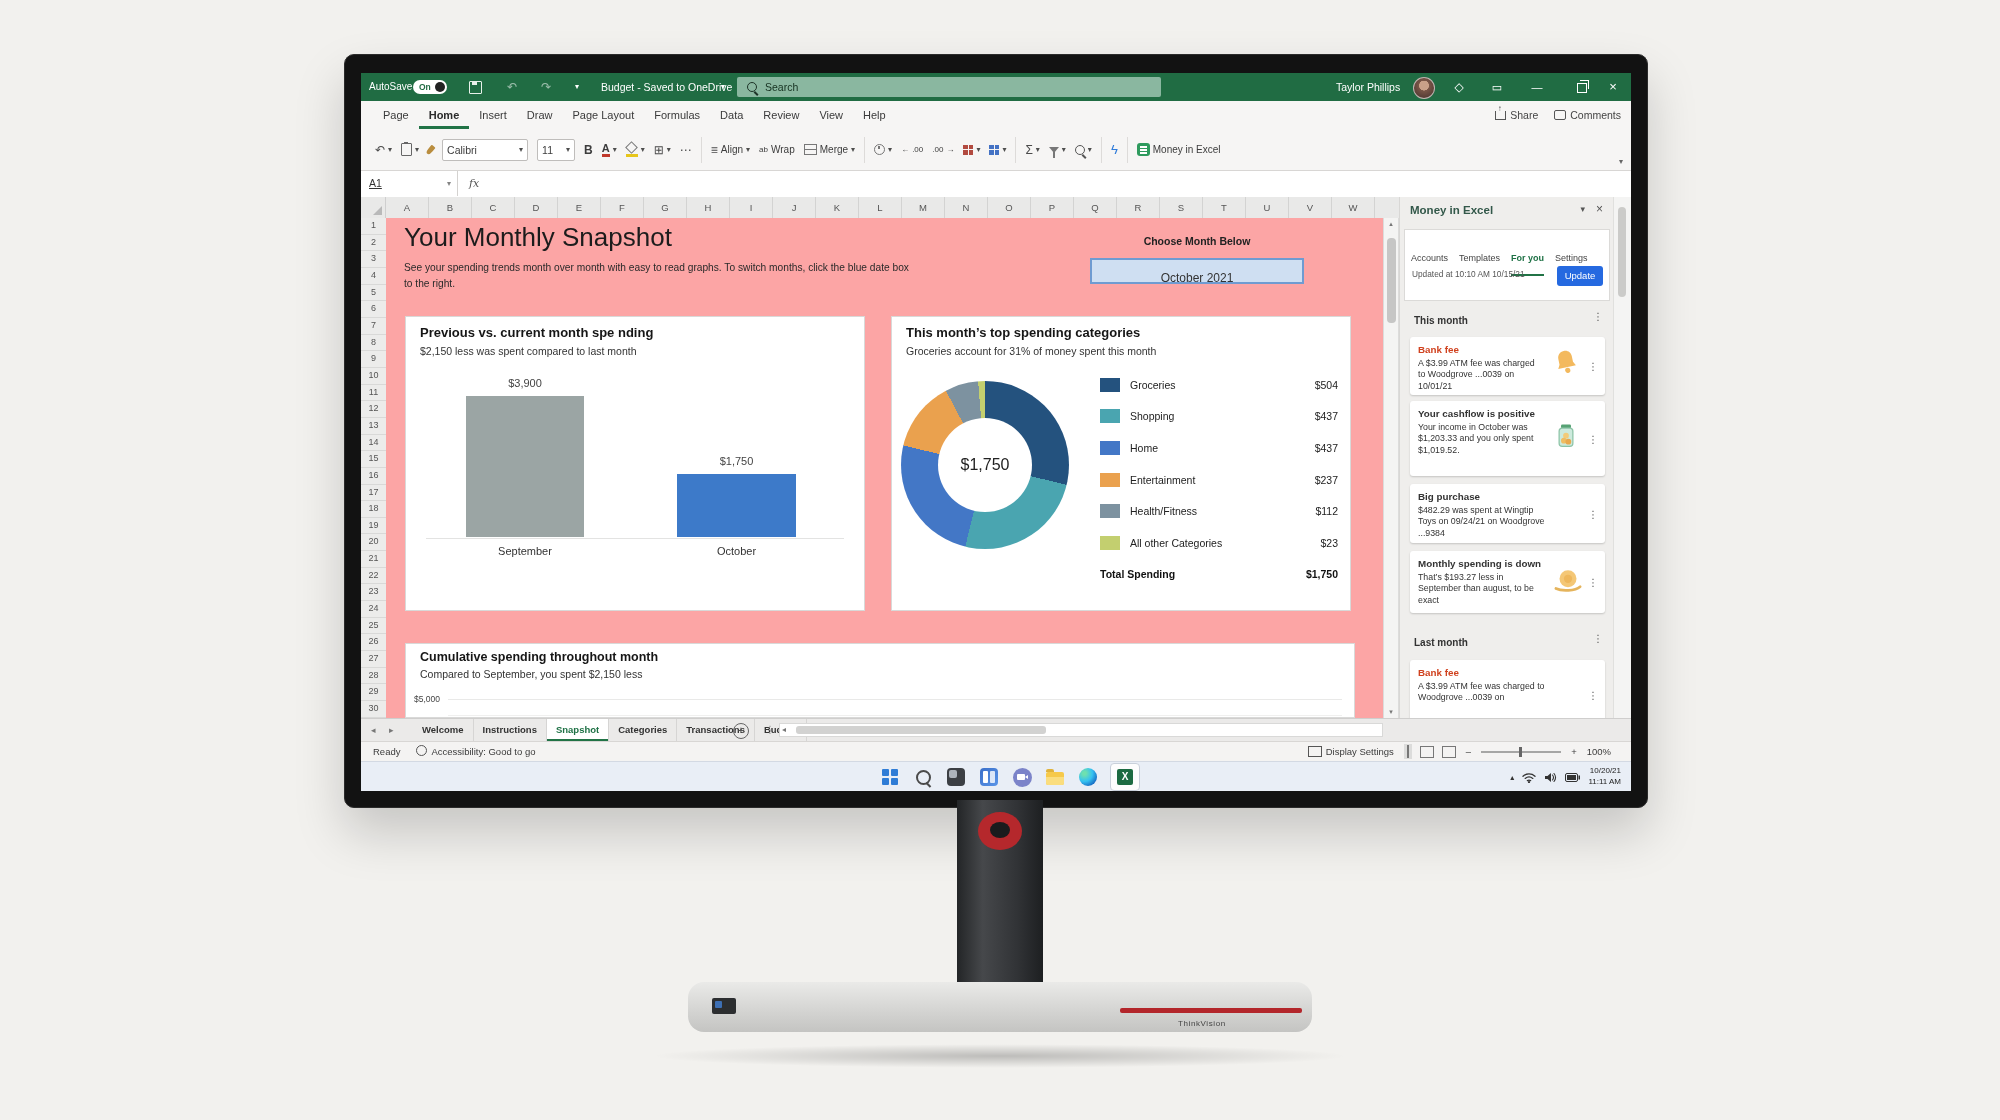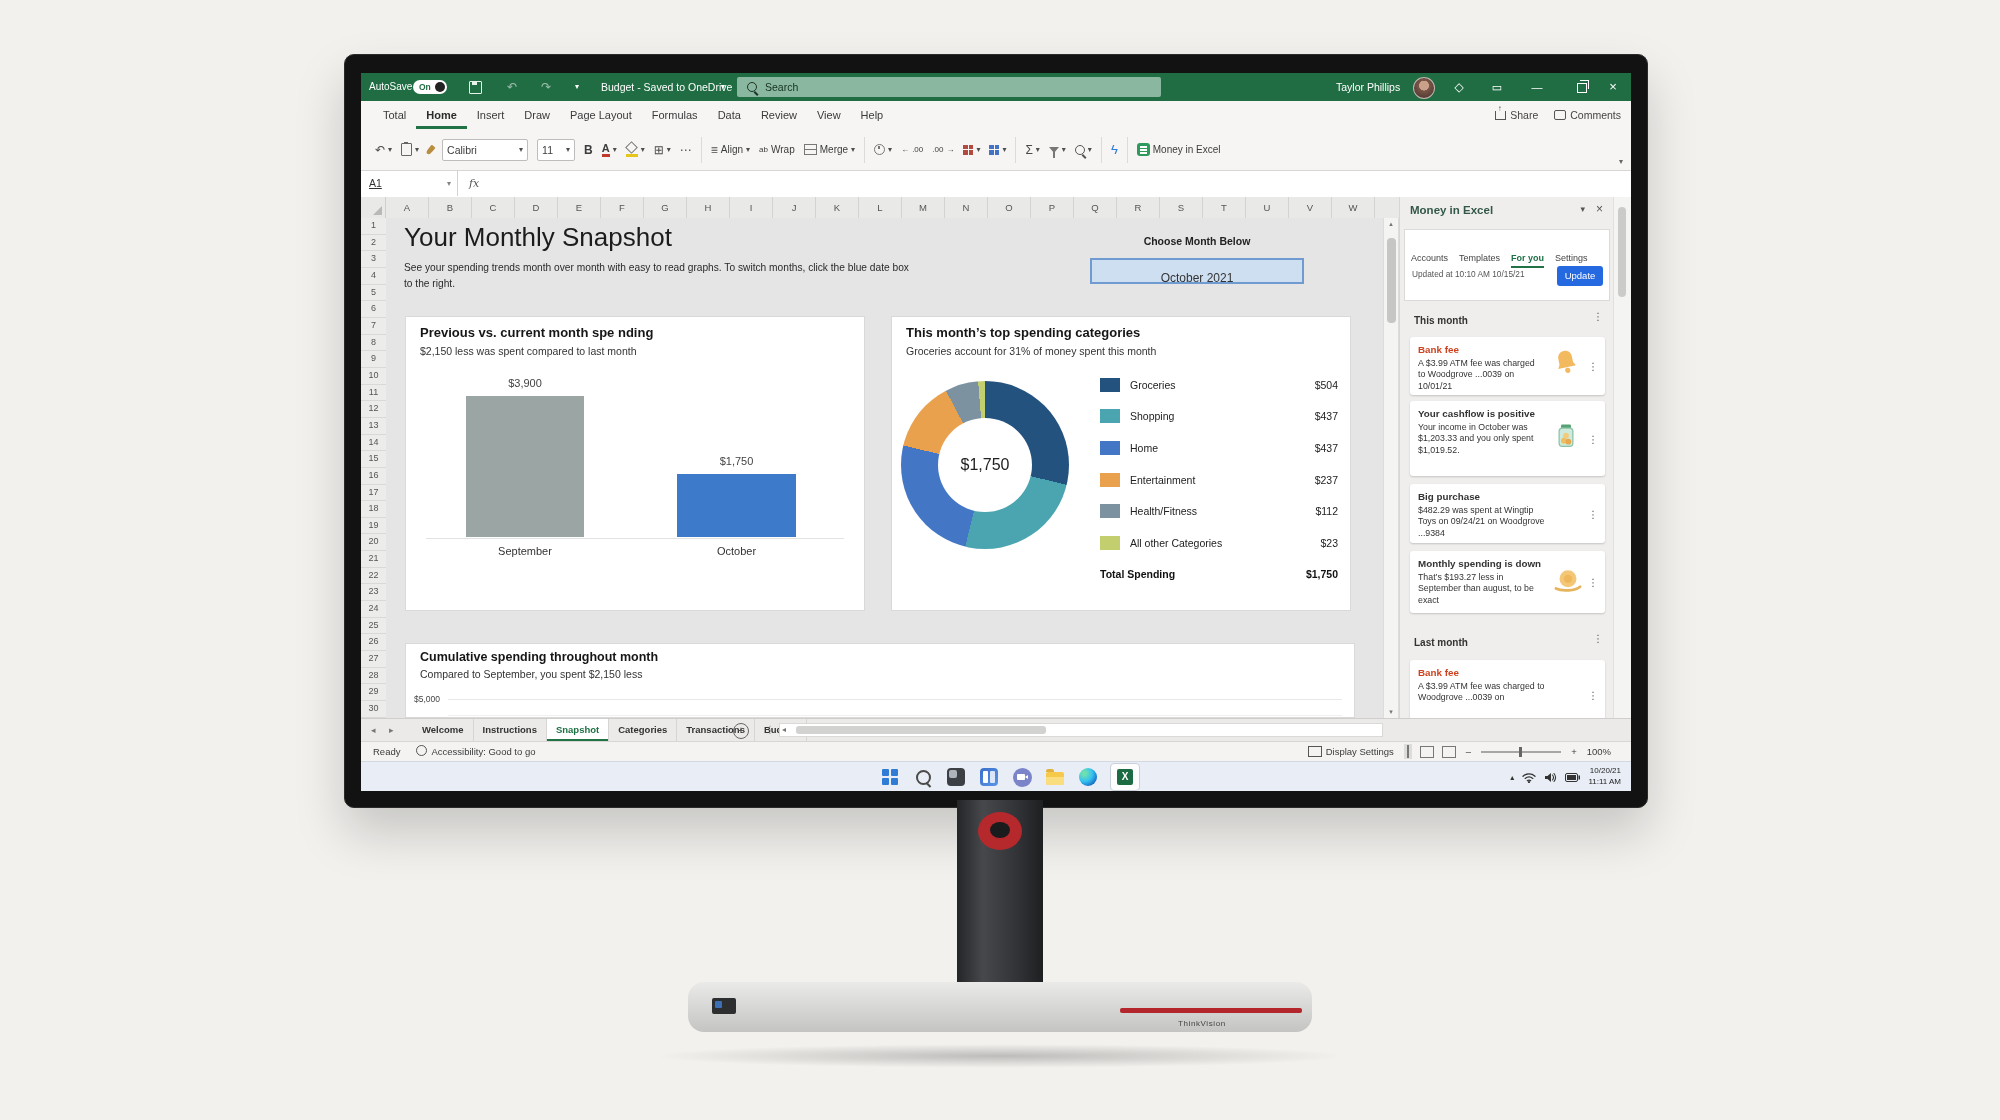--- a/index.html
+++ b/index.html
@@ -81,21 +81,21 @@
   .namebox .ref{position:absolute;left:8px;top:0;line-height:25px;text-decoration:underline;}
   .namebox .chev{position:absolute;right:6px;top:0;line-height:25px;color:#777;}
   .fx{position:absolute;left:108px;top:0;line-height:25px;font-family:"DejaVu Serif",serif;font-style:italic;font-size:11px;color:#555;}
   
   .colheaders{position:absolute;left:0;top:124px;width:1270px;height:21px;background:#e9e9e8;border-bottom:1px solid #c9c9c8;display:flex;}
   .corner{width:25px;height:21px;border-right:1px solid #cfcfcf;position:relative;box-sizing:border-box;}
   .corner:after{content:"";position:absolute;right:3px;bottom:3px;border-left:9px solid transparent;border-bottom:9px solid #b9b9b9;}
   .colh{width:43px;box-sizing:border-box;border-right:1px solid #d3d3d2;font-size:9.5px;color:#555;text-align:center;line-height:21px;}
   .rowheaders{position:absolute;left:0;top:145px;width:25px;height:500px;background:#ececeb;border-right:1px solid #cfcfce;overflow:hidden;}
   .rowh{height:15.66px;border-bottom:1px solid #d9d9d8;font-size:9px;color:#555;text-align:center;line-height:15px;}
-  .sheet{position:absolute;left:25px;top:145px;width:997px;height:500px;background:#e5e5e5;overflow:hidden;}
+  .sheet{position:absolute;left:25px;top:145px;width:997px;height:500px;background:#fca5a5;overflow:hidden;}
   .vscroll{position:absolute;left:1022px;top:145px;width:16px;height:500px;background:#f4f4f3;border-left:1px solid #dcdcdb;border-right:1px solid #dcdcdb;box-sizing:border-box;}
   .vscroll .arr{position:absolute;left:0;width:14px;text-align:center;font-size:7px;color:#777;}
   .vthumb{position:absolute;left:3px;top:20px;width:9px;height:85px;background:#c6c6c5;border-radius:4px;}
   
   .heading{position:absolute;left:18px;top:4px;font-size:26px;font-weight:500;color:#1c1c1c;}
   .intro{position:absolute;left:18px;top:42px;width:514px;font-size:10.2px;line-height:1.6;color:#2a2a2a;}
   .choose-label{position:absolute;left:704px;top:17px;width:214px;text-align:center;font-size:10.5px;font-weight:bold;color:#222;}
   .monthbox{position:absolute;left:704px;top:40px;width:214px;height:26px;background:#cfdff2;border:2px solid #6f9bd1;box-sizing:border-box;text-align:center;line-height:37px;font-size:12px;color:#333;}
   .card{position:absolute;background:#fff;border:1px solid #d9d9d8;box-sizing:border-box;}
   .card1{left:19px;top:98px;width:460px;height:295px;}
@@ -126,21 +126,21 @@
   .ytick{position:absolute;left:8px;top:50px;font-size:8.5px;color:#444;}
   .gridline1{position:absolute;left:42px;right:12px;top:55px;height:1px;background:#e9e9e8;}
   .gridline2{position:absolute;left:42px;right:12px;top:71px;height:1px;background:#f0f0ef;}
   
   .panel{position:absolute;left:1038px;top:124px;width:214px;height:521px;background:#efeeec;border-left:1px solid #d8d7d5;box-sizing:border-box;overflow:hidden;}
   .ptitle{position:absolute;left:10px;top:7px;font-size:11.5px;font-weight:600;color:#33584a;}
   .pchev{position:absolute;right:28px;top:7px;font-size:9px;color:#555;}
   .pclose{position:absolute;right:10px;top:5px;font-size:12px;color:#555;}
   .pwhite{position:absolute;left:4px;top:32px;width:206px;height:72px;background:#fff;border:1px solid #dbdad8;box-sizing:border-box;}
   .ptabs{position:absolute;left:6px;top:6px;display:flex;gap:11px;font-size:9px;color:#444;margin-top:17px;}
-  .ptab.active{color:#1e7145;font-weight:bold;border-bottom:2px solid #217346;padding-bottom:3px;}
+  .ptab.active{color:#1e7145;font-weight:bold;border-bottom:2px solid #217346;padding-bottom:11px;}
   .updated{position:absolute;left:7px;top:40px;width:120px;font-size:8.3px;color:#555;line-height:1.2;}
   .updbtn{position:absolute;right:6px;top:36px;width:46px;height:20px;background:#2569e0;color:#fff;font-size:9.5px;text-align:center;line-height:20px;border-radius:3px;}
   .psection{position:absolute;left:14px;font-size:10px;font-weight:600;color:#333;}
   .pkebab{position:absolute;right:10px;font-size:10px;color:#555;letter-spacing:0;}
   .pcard{position:absolute;left:10px;width:195px;background:#fff;border-radius:3px;box-shadow:0 1px 2px rgba(0,0,0,.18);padding:7px 8px;box-sizing:border-box;}
   .pcard .t{font-size:9.8px;font-weight:600;color:#333;margin-bottom:3px;}
   .pcard .t.alert{color:#d0421f;}
   .pcard .b{font-size:8.8px;color:#333;line-height:1.3;width:122px;}
   .pcard .ic{position:absolute;right:24px;top:10px;}
   .pcard .kb{position:absolute;right:7px;top:50%;transform:translateY(-50%);font-size:10px;color:#555;}
@@ -222,21 +222,21 @@
         <span class="avatar"></span>
         <span class="winbtn" style="left:1086px;font-size:12px;">◇</span>
         <span class="winbtn" style="left:1124px;">▭</span>
         <span class="winbtn" style="left:1164px;">—</span>
         <span class="restore-ico"></span>
         <span class="winbtn" style="left:1240px;font-size:13px;">×</span>
       </div>
 
       <div class="menubar">
         <div class="tabs">
-          <span class="mtab">Total</span>
+          <span class="mtab">Page</span>
           <span class="mtab active">Home</span>
           <span class="mtab">Insert</span>
           <span class="mtab">Draw</span>
           <span class="mtab">Page Layout</span>
           <span class="mtab">Formulas</span>
           <span class="mtab">Data</span>
           <span class="mtab">Review</span>
           <span class="mtab">View</span>
           <span class="mtab">Help</span>
         </div>

